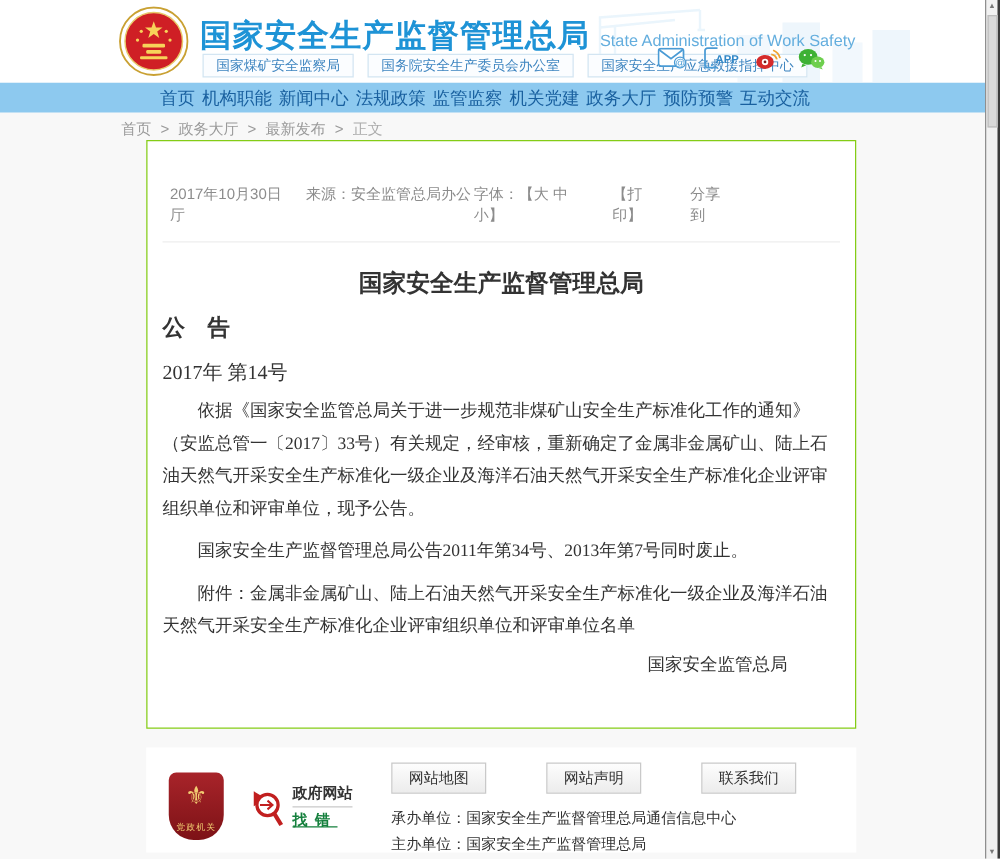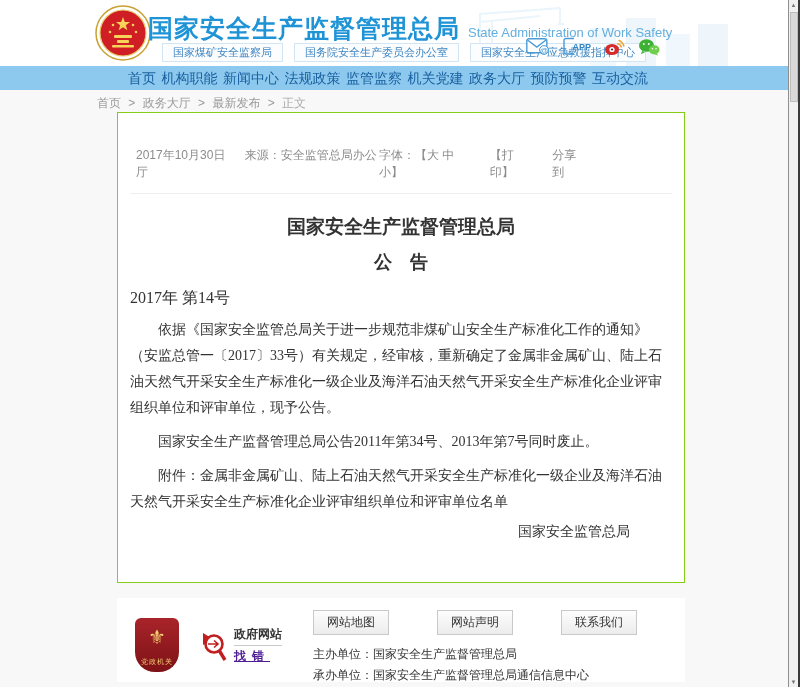--- a/index.html
+++ b/index.html
@@ -3,21 +3,21 @@
 <meta charset="utf-8">
 <style>
   * { margin:0; padding:0; box-sizing:border-box; }
   html,body { width:800px; height:687px; overflow:hidden; }
   body { font-family:"Liberation Sans", sans-serif; background:#f8f8f8; position:relative; }
 
   
   .header { background:#fff; height:66px; position:relative; overflow:hidden; }
   .header-art { position:absolute; right:60px; top:0; opacity:.6; }
   .logo-emblem { position:absolute; left:95px; top:5px; width:56px; height:56px; }
-  .brand { position:absolute; left:148px; top:12px; white-space:nowrap; }
+  .brand { position:absolute; left:160px; top:12px; white-space:nowrap; }
   .brand-cn { font-size:25px; font-weight:bold; color:#1e93d6; letter-spacing:1px; }
   .brand-en { font-size:13px; color:#64aede; margin-left:8px; }
   .sub-links { position:absolute; left:162px; top:43px; display:flex; gap:11px; }
   .sub-link { font-size:11px; color:#3e85c0; border:1px solid #d3e5f2; background:#fbfdff;
               padding:1px 10px; text-decoration:none; white-space:nowrap; cursor:pointer; }
   .header-icons { position:absolute; right:140px; top:37px; display:flex; gap:13px; align-items:center; }
   .hicon { display:inline-flex; align-items:center; cursor:pointer; }
   .app-label { font-size:9px; font-weight:bold; color:#2f86c6; margin-left:-4px; }
 
   
@@ -35,41 +35,41 @@
   .card { margin-left:117px; width:568px; height:471px; background:#fff; border:1px solid #84cc16;
           padding:0 12px; overflow:hidden; }
   .meta-row { margin-top:34px; display:flex; justify-content:space-between; font-size:12px;
               color:#8c8c8c; padding:0 0 12px 6px; border-bottom:1px solid #eeeeee; }
   .meta-left span { margin-right:16px; }
   .meta-right { margin-right:88px; display:flex; gap:20px; }
   .meta-right span { cursor:pointer; }
 
   .art { font-family:"Liberation Serif", serif; color:#333; }
   .art-title { text-align:center; font-size:19px; font-weight:bold; margin-top:20px; }
-  .art-subtitle { text-align:center; font-size:18px; font-weight:bold; margin-top:10px; }
+  .art-subtitle { font-size:18px; font-weight:bold; margin-top:10px; }
   .doc-no { font-size:16px; margin-top:14px; }
   .art-body { font-size:14px; line-height:26px; margin-top:6px; }
   .art-body p { text-indent:2em; margin:8px 0; }
   .sign { text-align:right; font-size:14px; padding-right:42px; margin-top:6px; }
   .sign-date { text-align:right; font-size:14px; padding-right:40px; margin-top:16px; }
 
   
   .footer { margin:15px 0 0 117px; width:568px; height:84px; background:#fff; display:flex;
             padding:10px 0 0 18px; }
   .f-logos { display:flex; gap:20px; align-items:center; width:178px; }
   .badge-shield { width:44px; height:54px; background:linear-gradient(#a8242a,#7d1216);
                   border-radius:6px 6px 20px 20px; position:relative; flex:0 0 auto; }
   .badge-glyph { position:absolute; top:4px; left:0; width:100%; text-align:center;
                  color:#f2cd72; font-size:20px; line-height:30px; }
   .badge-text { position:absolute; bottom:5px; left:0; width:100%; text-align:center;
                 color:#f2cd72; font-size:7px; letter-spacing:1px; }
   .find-error { display:flex; align-items:flex-end; gap:5px; cursor:pointer; }
   .fe-col { display:flex; flex-direction:column; }
   .fe-top { font-size:12px; font-weight:bold; color:#333; border-bottom:1px solid #c9c9c9; padding-bottom:2px; }
-  .fe-bottom { font-size:12px; font-weight:bold; color:#4c1d95; letter-spacing:6px; padding-top:2px;text-decoration:underline; }
+  .fe-bottom { font-size:12px; font-weight:bold; color:#15803d; letter-spacing:6px; padding-top:2px;text-decoration:underline; }
   .f-right { flex:1; padding-top:2px; }
   .f-buttons { display:flex; gap:48px; }
   .f-btn { font-size:12px; color:#333; border:1px solid #c9c9c9; background:linear-gradient(#fdfdfd,#ececec);
            padding:3px 13px; cursor:pointer; white-space:nowrap; }
   .f-lines { margin-top:9px; font-size:12px; color:#333; line-height:21px; }
 
   
   .scrollbar { position:absolute; right:0; top:0; width:12px; height:687px; background:#f1f1f1;
                border-left:1px solid #8f8f8f; border-right:2px solid #3a3a3a; cursor:pointer; }
   .sb-arrow { position:absolute; left:0; width:100%; text-align:center; font-size:6px; color:#777; }
@@ -224,22 +224,22 @@
       </div>
     </div>
   </div>
   <div class="f-right">
     <div class="f-buttons">
       <a class="f-btn">网站地图</a>
       <a class="f-btn">网站声明</a>
       <a class="f-btn">联系我们</a>
     </div>
     <div class="f-lines">
+      <div>承办单位：国家安全生产监督管理总局通信信息中心</div>
       <div>主办单位：国家安全生产监督管理总局</div>
-      <div>承办单位：国家安全生产监督管理总局通信信息中心</div>
       <div>协办单位：中国安全生产报社 中国煤炭报社　　网站管理员邮箱：wzbj@chinasafety.gov.cn</div>
     </div>
   </div>
 </div>
 
 <div class="scrollbar">
   <div class="sb-arrow sb-up">▲</div>
   <div class="sb-thumb"></div>
   <div class="sb-arrow sb-down">▼</div>
 </div>

